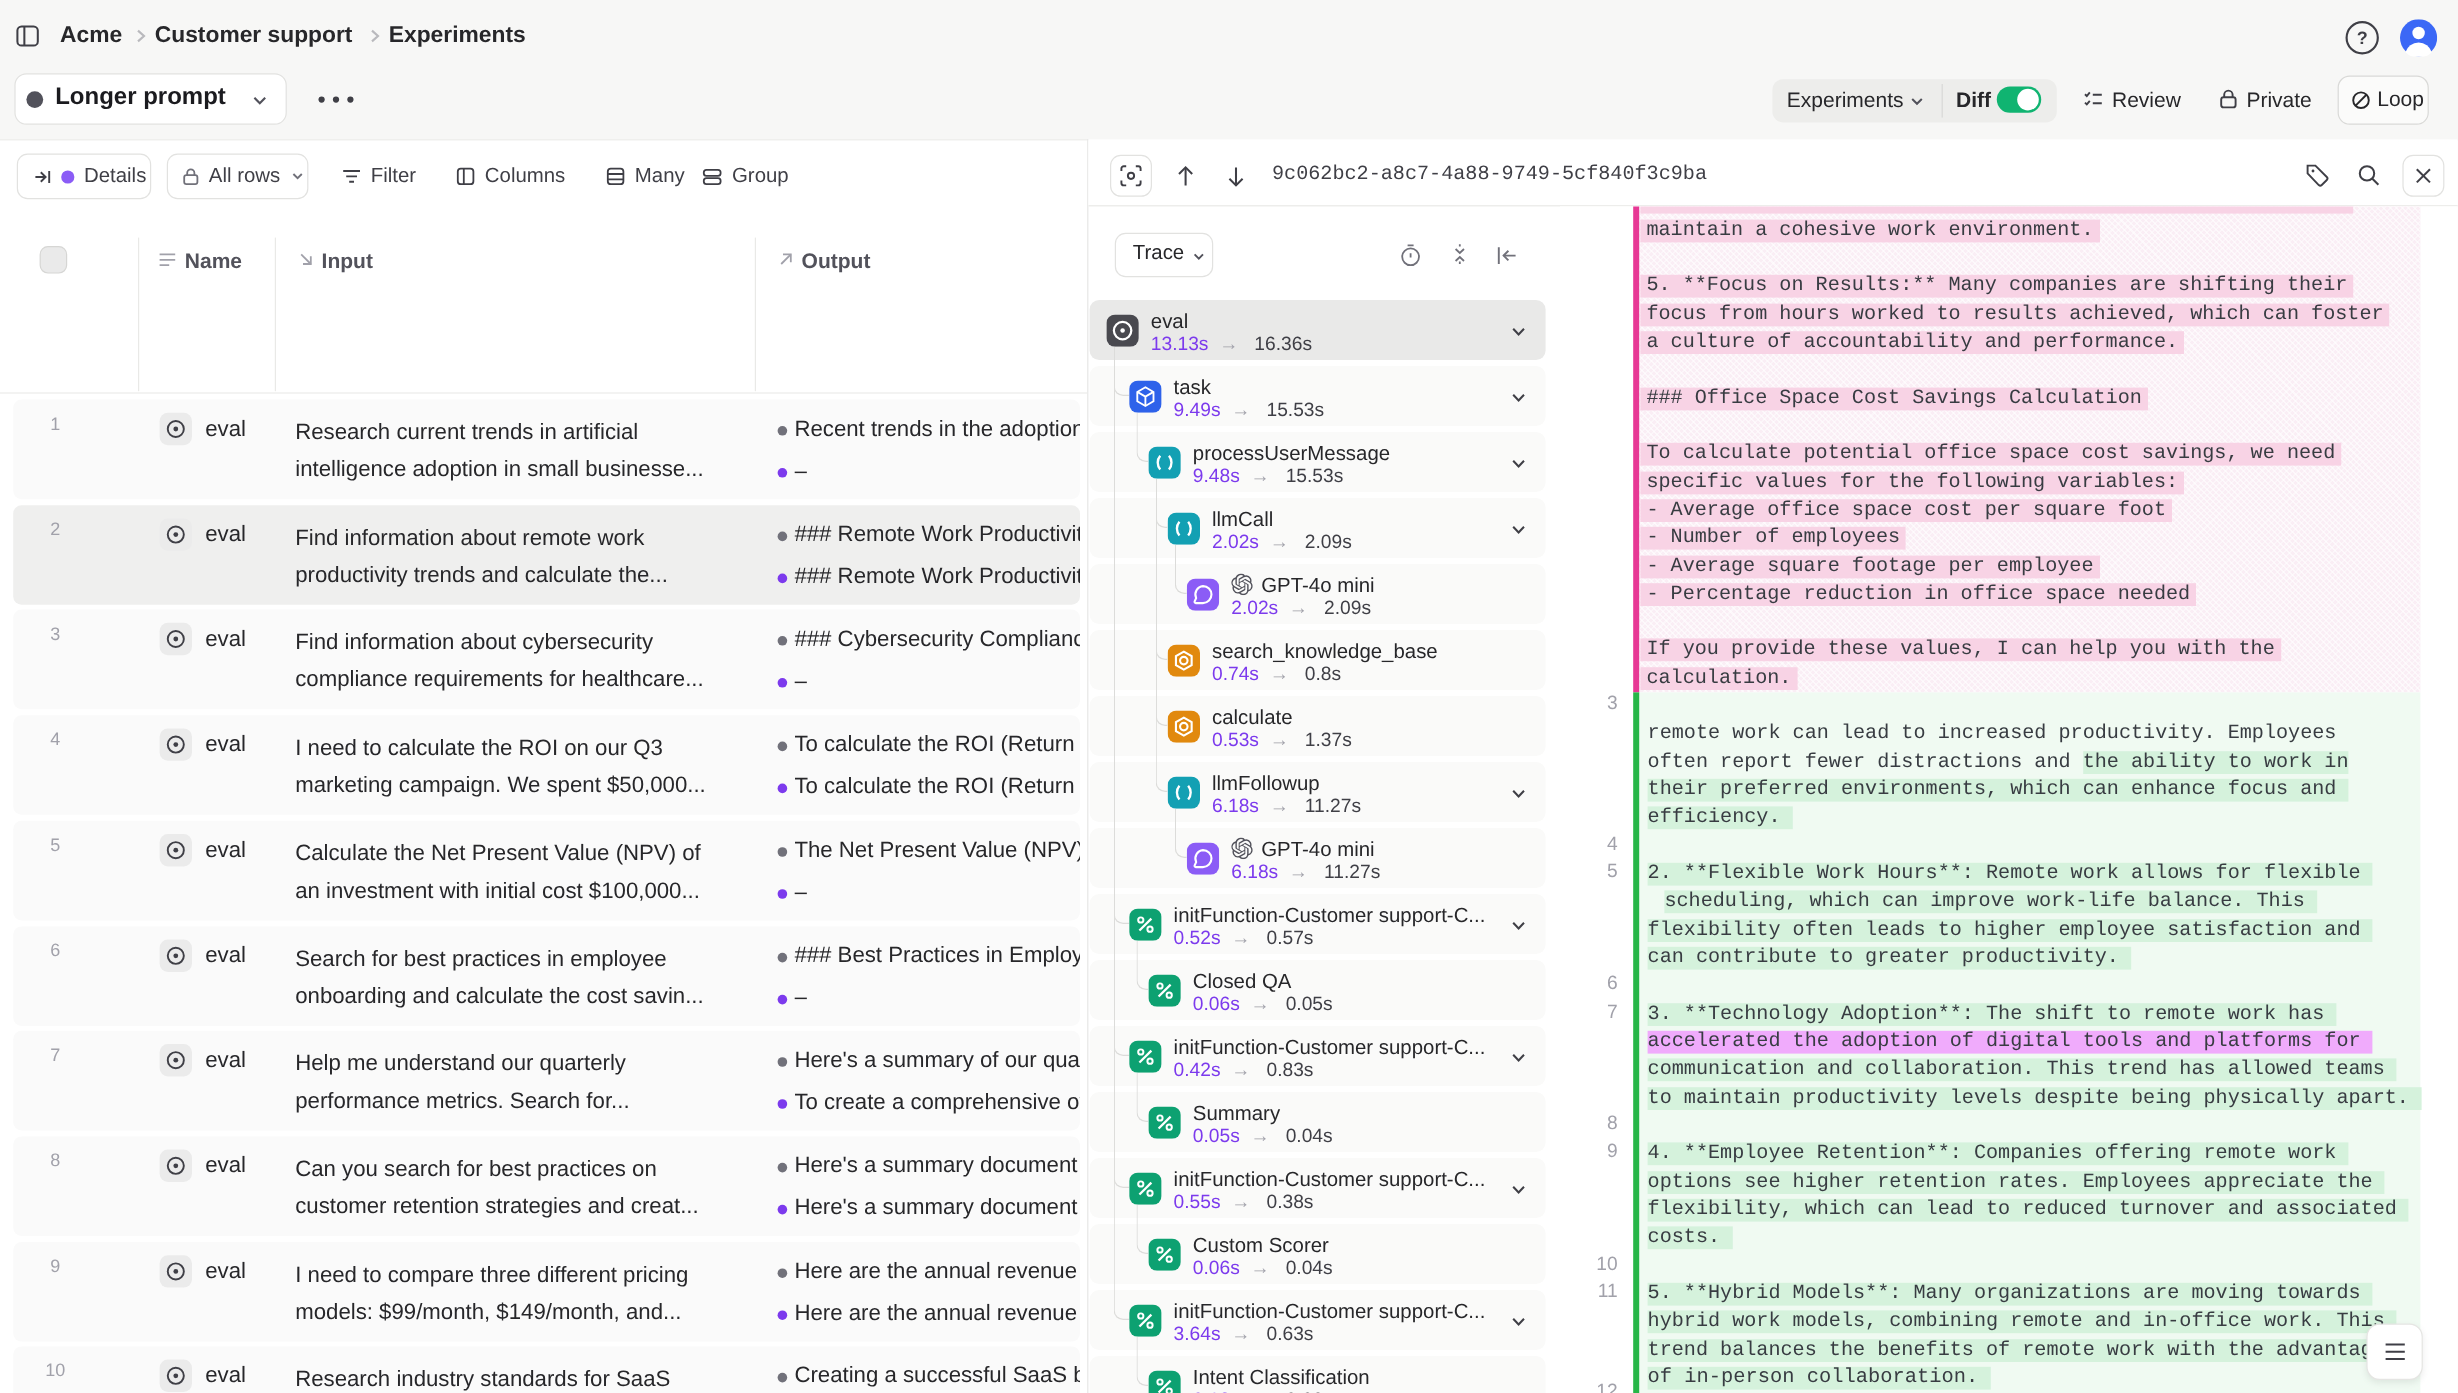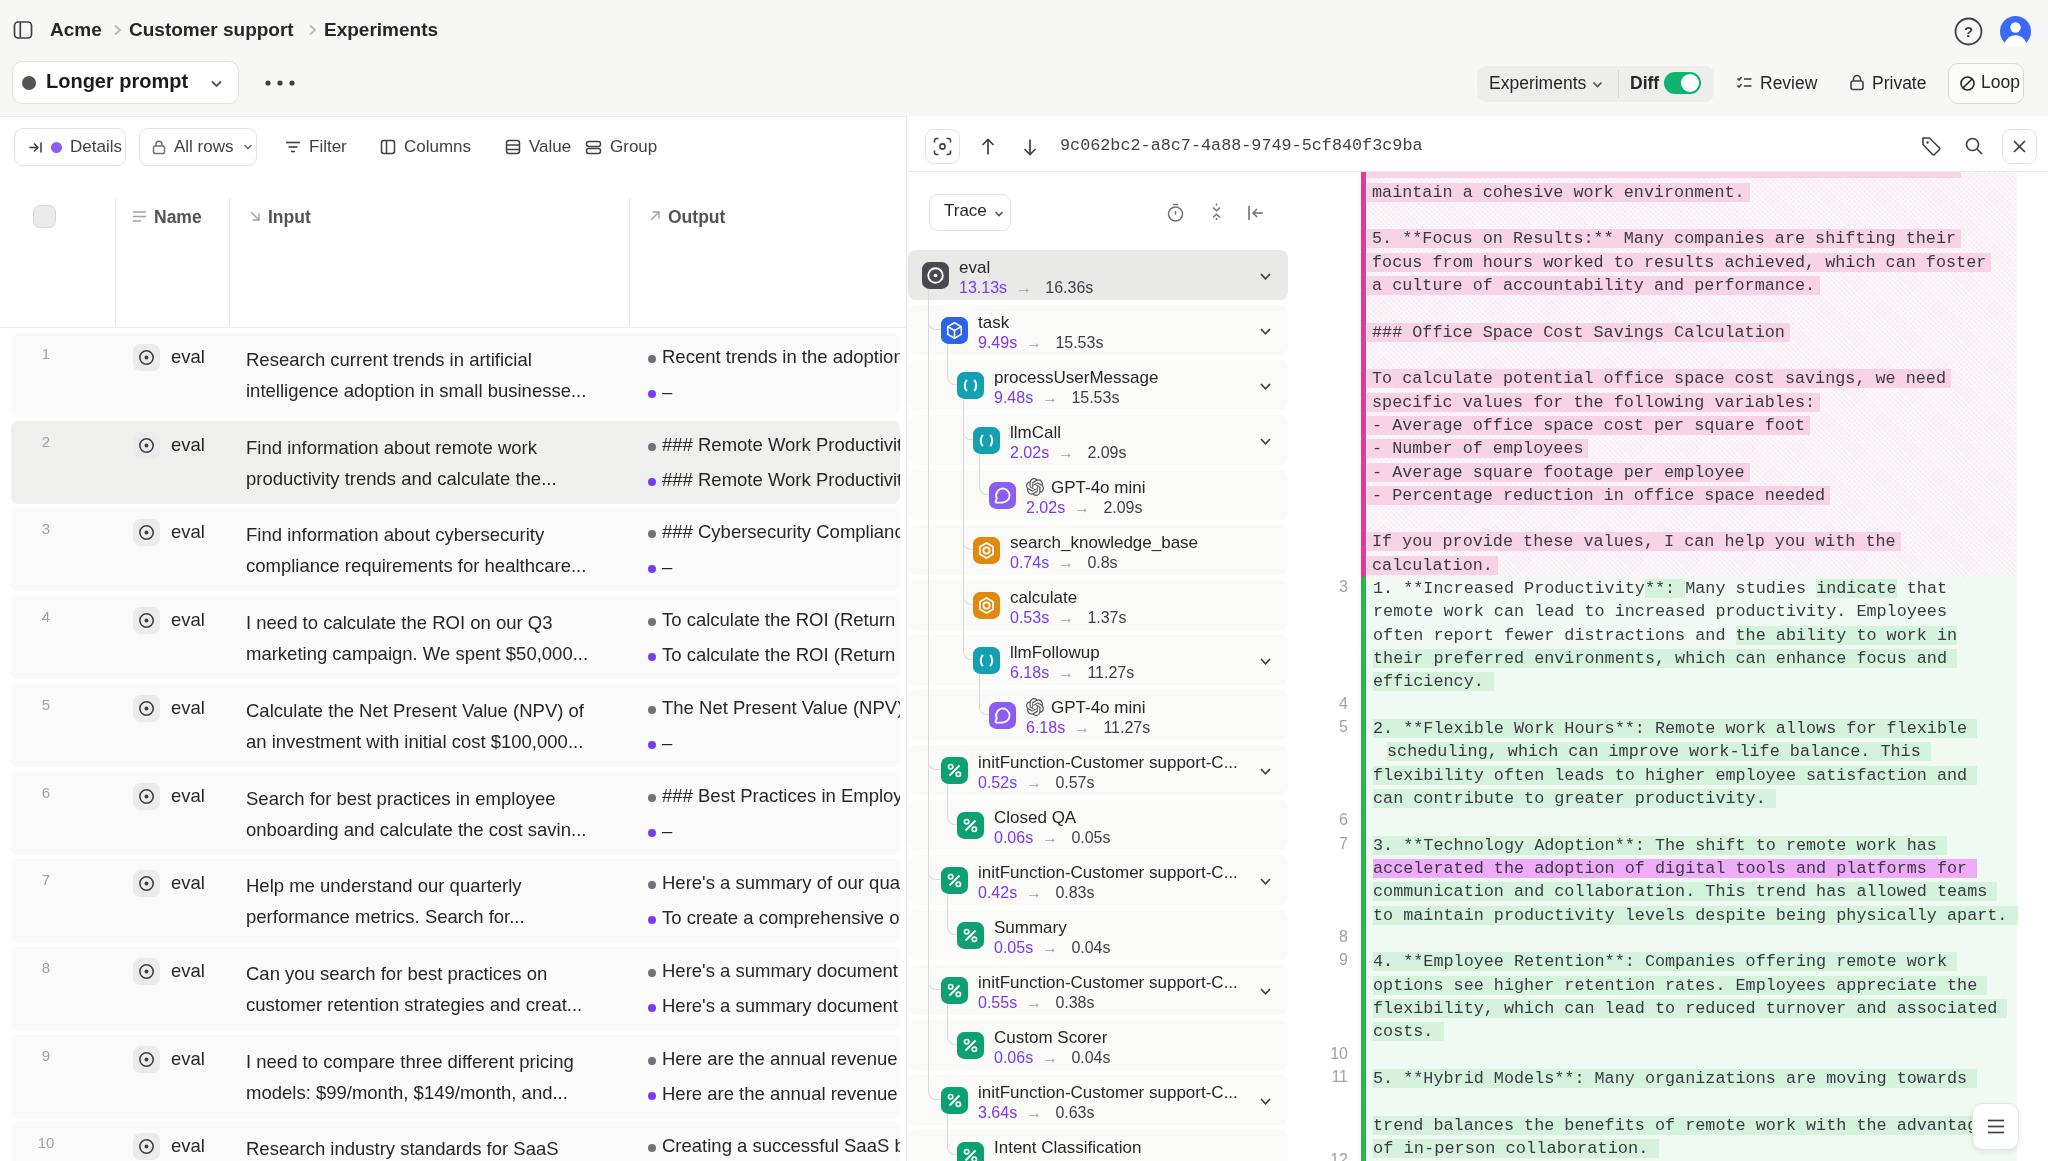--- a/index.html
+++ b/index.html
@@ -107,21 +107,21 @@
       <line x1="6.5" y1="1.5" x2="6.5" y2="14.5"></line>
     </svg>
     <span style="margin-left:8px;">Columns</span>
   </div>
 <div class="ghostbtn" style="left:505px;top:128px;height:38px;">
     <svg width="16" height="16" viewBox="0 0 16 16" fill="none" stroke="#3f3f46" stroke-width="1.5">
       <rect x="1.5" y="1.5" width="13" height="13" rx="2.5"></rect>
       <line x1="1.5" y1="6" x2="14.5" y2="6"></line>
       <line x1="1.5" y1="10.5" x2="14.5" y2="10.5"></line>
     </svg>
-    <span style="margin-left:8px;">Value</span>
+    <span style="margin-left:8px;">Many</span>
   </div>
 <div class="ghostbtn" style="left:585px;top:128px;height:38px;">
     <svg width="17" height="15" viewBox="0 0 17 15" fill="none" stroke="#3f3f46" stroke-width="1.5">
       <rect x="1.5" y="1.5" width="14" height="5" rx="2.2"></rect>
       <rect x="1.5" y="8.5" width="14" height="5" rx="2.2"></rect>
     </svg>
     <span style="margin-left:8px;">Group</span>
   </div>
 <div class="abs" style="left:115px;top:198px;width:1px;height:128px;background:#e9e9e7;"></div>
 <div class="abs" style="left:229px;top:198px;width:1px;height:128px;background:#e9e9e7;"></div>
@@ -535,38 +535,38 @@
 <div class="abs mono" style="left:67px;top:102.8px;height:21.4px;font-size:16.8px;line-height:21.4px;color:#383c42;white-space:pre;"><span style="background:#f8d3e5;padding:0 5px;">a culture of accountability and performance.</span></div>
 <div class="abs mono" style="left:67px;top:149.5px;height:21.4px;font-size:16.8px;line-height:21.4px;color:#383c42;white-space:pre;text-align:center;"><span style="background:#f8d3e5;padding:0 5px;">### Office Space Cost Savings Calculation</span></div>
 <div class="abs mono" style="left:67px;top:196.1px;height:21.4px;font-size:16.8px;line-height:21.4px;color:#383c42;white-space:pre;"><span style="background:#f8d3e5;padding:0 5px;">To calculate potential office space cost savings, we need</span></div>
 <div class="abs mono" style="left:67px;top:219.5px;height:21.4px;font-size:16.8px;line-height:21.4px;color:#383c42;white-space:pre;"><span style="background:#f8d3e5;padding:0 5px;">specific values for the following variables:</span></div>
 <div class="abs mono" style="left:67px;top:242.8px;height:21.4px;font-size:16.8px;line-height:21.4px;color:#383c42;white-space:pre;"><span style="background:#f8d3e5;padding:0 5px;">- Average office space cost per square foot</span></div>
 <div class="abs mono" style="left:67px;top:266.1px;height:21.4px;font-size:16.8px;line-height:21.4px;color:#383c42;white-space:pre;"><span style="background:#f8d3e5;padding:0 5px;">- Number of employees</span></div>
 <div class="abs mono" style="left:67px;top:289.5px;height:21.4px;font-size:16.8px;line-height:21.4px;color:#383c42;white-space:pre;"><span style="background:#f8d3e5;padding:0 5px;">- Average square footage per employee</span></div>
 <div class="abs mono" style="left:67px;top:312.8px;height:21.4px;font-size:16.8px;line-height:21.4px;color:#383c42;white-space:pre;"><span style="background:#f8d3e5;padding:0 5px;">- Percentage reduction in office space needed</span></div>
 <div class="abs mono" style="left:67px;top:359.4px;height:21.4px;font-size:16.8px;line-height:21.4px;color:#383c42;white-space:pre;"><span style="background:#f8d3e5;padding:0 5px;">If you provide these values, I can help you with the</span></div>
 <div class="abs mono" style="left:67px;top:382.8px;height:21.4px;font-size:16.8px;line-height:21.4px;color:#383c42;white-space:pre;"><span style="background:#f8d3e5;padding:0 5px;">calculation.</span></div>
-<div class="abs mono" style="left:73px;top:406.1px;height:21.4px;font-size:16.8px;line-height:21.4px;color:#383c42;white-space:pre;">1. **Increased Productivity<span style="background:#d5f2dc;">**: </span>Many studies <span style="background:#d5f2dc;">indicate</span> that</div>
 <div class="abs mono" style="left:73px;top:429.4px;height:21.4px;font-size:16.8px;line-height:21.4px;color:#383c42;white-space:pre;">remote work can lead to increased productivity. Employees</div>
 <div class="abs mono" style="left:73px;top:452.8px;height:21.4px;font-size:16.8px;line-height:21.4px;color:#383c42;white-space:pre;">often report fewer distractions and <span style="background:#d5f2dc;">the ability to work in</span></div>
 <div class="abs mono" style="left:73px;top:476.1px;height:21.4px;font-size:16.8px;line-height:21.4px;color:#383c42;white-space:pre;"><span style="background:#d5f2dc;">their preferred environments, which can enhance focus and </span></div>
 <div class="abs mono" style="left:73px;top:499.4px;height:21.4px;font-size:16.8px;line-height:21.4px;color:#383c42;white-space:pre;"><span style="background:#d5f2dc;">efficiency. </span></div>
 <div class="abs mono" style="left:73px;top:546.1px;height:21.4px;font-size:16.8px;line-height:21.4px;color:#383c42;white-space:pre;"><span style="background:#d5f2dc;">2. **Flexible Work Hours**: Remote work allows for flexible </span></div>
 <div class="abs mono" style="left:87px;top:569.4px;height:21.4px;font-size:16.8px;line-height:21.4px;color:#383c42;white-space:pre;"><span style="background:#d5f2dc;">scheduling, which can improve work-life balance. This </span></div>
 <div class="abs mono" style="left:73px;top:592.8px;height:21.4px;font-size:16.8px;line-height:21.4px;color:#383c42;white-space:pre;"><span style="background:#d5f2dc;">flexibility often leads to higher employee satisfaction and </span></div>
 <div class="abs mono" style="left:73px;top:616.1px;height:21.4px;font-size:16.8px;line-height:21.4px;color:#383c42;white-space:pre;"><span style="background:#d5f2dc;">can contribute to greater productivity. </span></div>
 <div class="abs mono" style="left:73px;top:662.7px;height:21.4px;font-size:16.8px;line-height:21.4px;color:#383c42;white-space:pre;"><span style="background:#d5f2dc;">3. **Technology Adoption**: The shift to remote work has </span></div>
 <div class="abs mono" style="left:73px;top:686.1px;height:21.4px;font-size:16.8px;line-height:21.4px;color:#383c42;white-space:pre;"><span style="background:#f0abfc;">accelerated the adoption of digital tools and platforms for </span></div>
 <div class="abs mono" style="left:73px;top:709.4px;height:21.4px;font-size:16.8px;line-height:21.4px;color:#383c42;white-space:pre;"><span style="background:#d5f2dc;">communication and collaboration. This trend has allowed teams </span></div>
 <div class="abs mono" style="left:73px;top:732.7px;height:21.4px;font-size:16.8px;line-height:21.4px;color:#383c42;white-space:pre;"><span style="background:#d5f2dc;">to maintain productivity levels despite being physically apart. </span></div>
 <div class="abs mono" style="left:73px;top:779.4px;height:21.4px;font-size:16.8px;line-height:21.4px;color:#383c42;white-space:pre;"><span style="background:#d5f2dc;">4. **Employee Retention**: Companies offering remote work </span></div>
 <div class="abs mono" style="left:73px;top:802.7px;height:21.4px;font-size:16.8px;line-height:21.4px;color:#383c42;white-space:pre;"><span style="background:#d5f2dc;">options see higher retention rates. Employees appreciate the </span></div>
 <div class="abs mono" style="left:73px;top:826.0px;height:21.4px;font-size:16.8px;line-height:21.4px;color:#383c42;white-space:pre;"><span style="background:#d5f2dc;">flexibility, which can lead to reduced turnover and associated </span></div>
 <div class="abs mono" style="left:73px;top:849.4px;height:21.4px;font-size:16.8px;line-height:21.4px;color:#383c42;white-space:pre;"><span style="background:#d5f2dc;">costs. </span></div>
 <div class="abs mono" style="left:73px;top:896.0px;height:21.4px;font-size:16.8px;line-height:21.4px;color:#383c42;white-space:pre;"><span style="background:#d5f2dc;">5. **Hybrid Models**: Many organizations are moving towards </span></div>
+<div class="abs mono" style="left:73px;top:919.4px;height:21.4px;font-size:16.8px;line-height:21.4px;color:#383c42;white-space:pre;"><span style="background:#d5f2dc;">hybrid work models, combining remote and in-office work. This </span></div>
 <div class="abs mono" style="left:73px;top:942.7px;height:21.4px;font-size:16.8px;line-height:21.4px;color:#383c42;white-space:pre;"><span style="background:#d5f2dc;">trend balances the benefits of remote work with the advantages </span></div>
 <div class="abs mono" style="left:73px;top:966.0px;height:21.4px;font-size:17px;line-height:21.4px;color:#383c42;white-space:pre;"><span style="background:#d5f2dc;">of in-person collaboration. </span></div>
 <div class="abs" style="left:8px;top:406.1px;width:40px;text-align:right;font-size:16px;color:#a1a1aa;">3</div>
 <div class="abs" style="left:8px;top:522.8px;width:40px;text-align:right;font-size:16px;color:#a1a1aa;">4</div>
 <div class="abs" style="left:8px;top:546.1px;width:40px;text-align:right;font-size:16px;color:#a1a1aa;">5</div>
 <div class="abs" style="left:8px;top:639.4px;width:40px;text-align:right;font-size:16px;color:#a1a1aa;">6</div>
 <div class="abs" style="left:8px;top:662.7px;width:40px;text-align:right;font-size:16px;color:#a1a1aa;">7</div>
 <div class="abs" style="left:8px;top:756.1px;width:40px;text-align:right;font-size:16px;color:#a1a1aa;">8</div>
 <div class="abs" style="left:8px;top:779.4px;width:40px;text-align:right;font-size:16px;color:#a1a1aa;">9</div>
 <div class="abs" style="left:8px;top:872.7px;width:40px;text-align:right;font-size:16px;color:#a1a1aa;">10</div>

